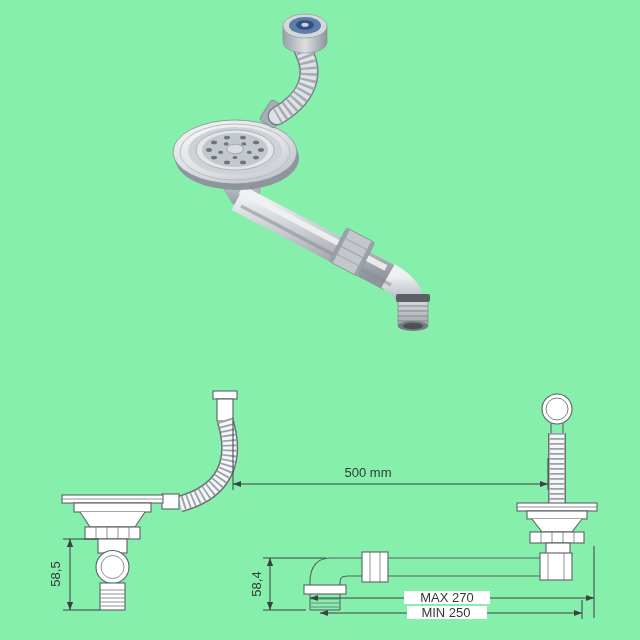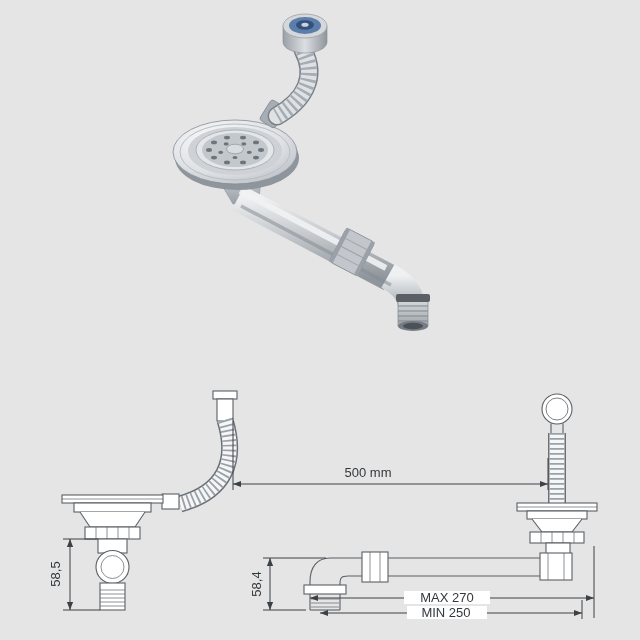--- a/index.html
+++ b/index.html
@@ -1,18 +1,18 @@
 <!DOCTYPE html>
 <html><head>
 <meta charset="utf-8">
 <style>
   html, body { margin: 0; padding: 0; background: #ffffff; }
   .canvas {
     width: 640px; height: 640px;
-    background: #e5e5e5;
+    background: #86efac;
     position: relative;
     overflow: hidden;
     font-family: "Liberation Sans", sans-serif;
   }
   svg { display: block; }
   text {
     font-family: "Liberation Sans", sans-serif;
   }
 </style>
 </head>

